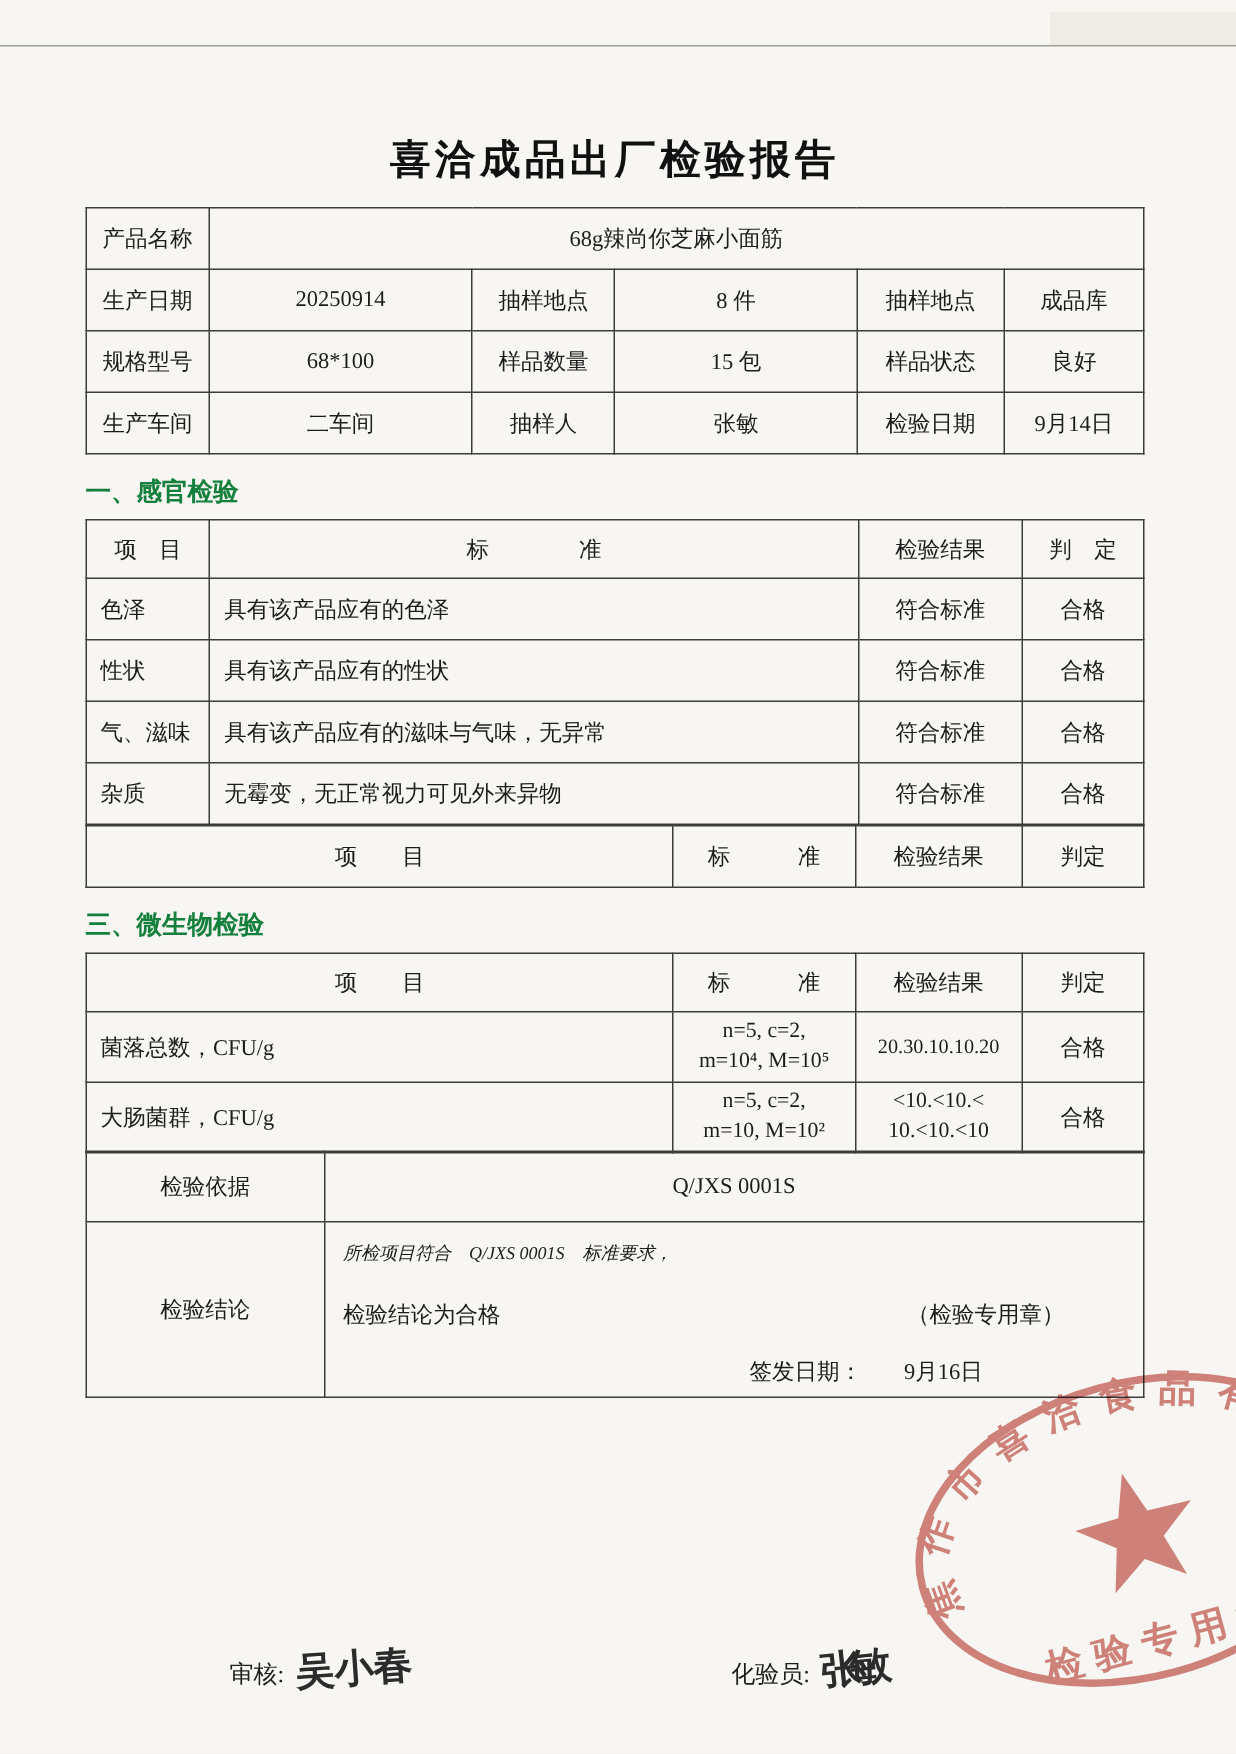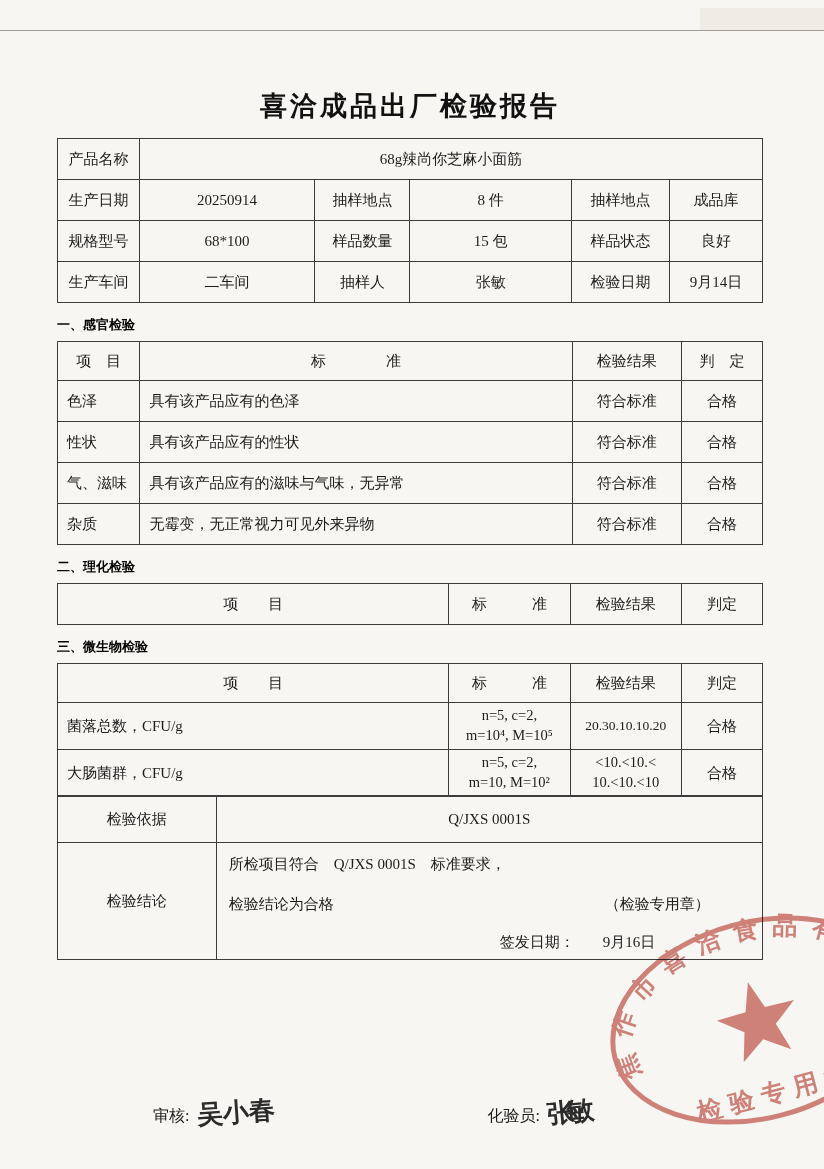--- a/index.html
+++ b/index.html
@@ -12,33 +12,33 @@
          font-weight:bold;font-size:27px;letter-spacing:3px;color:#111;}
   .report-no{display:flex;justify-content:flex-end;align-items:baseline;gap:40px;
              margin-top:26px;padding-right:58px;font-family:"Liberation Sans",sans-serif;
              font-size:16px;font-weight:600;color:#222;}
   table{border-collapse:collapse;width:706px;table-layout:fixed;padding-left:39px;}
   td{border:1.6px solid #3c3c3c;font-size:15px;text-align:center;vertical-align:middle;
      padding:2px 4px;overflow:hidden;}
   .left{text-align:left;padding-left:9px;}
   .info-table{margin-top:14px;}
   .info-table td{height:36px;}
-  .sec-head{margin:13px 0 7px 0;font-size:13px;font-weight:bold;color:#000000;}
+  .sec-head{margin:13px 0 7px 0;font-size:17px;font-weight:bold;color:#15803d;}
   .sensory td{height:36px;}
   .sensory tr.head td{height:34px;}
   .physico td{height:36px;}
   .micro td{height:42px;}
   .micro tr.head td{height:34px;}
   .twoline{line-height:1.35;font-size:14.5px;}
   .result-tight{font-size:13.5px;letter-spacing:0;padding:2px 1px;}
   .bottom-table{margin-top:-1.6px;}
   .basis-row td{height:42px;}
   .concl-row td{height:112px;}
   .concl-cell{position:relative;text-align:left;padding:0;}
-  .concl-line1{position:absolute;top:12px;left:12px;font-size:15px;}
+  .concl-line1{position:absolute;top:12px;left:12px;font-size:12px;font-style:italic;}
   .concl-line2{position:absolute;top:52px;left:12px;font-size:15px;}
   .seal-note{position:absolute;top:52px;left:388px;font-size:15px;}
   .issue-line{position:absolute;top:90px;left:255px;font-size:15px;}
   .issue-line span{margin-left:28px;}
   .footer{position:absolute;left:57px;top:1100px;width:706px;display:flex;
           align-items:flex-start;font-size:16px;}
   .footer .grp1{margin-left:96px;}
   .footer .grp2{margin-left:212px;}
   .sig{display:inline-block;font-weight:bold;font-size:26px;color:#2b2b2b;
        transform:rotate(-4deg);margin-left:4px;line-height:1;}
@@ -133,21 +133,20 @@
       </tr>
       <tr>
         <td class="left">杂质</td>
         <td class="left">无霉变，无正常视力可见外来异物</td>
         <td>符合标准</td>
         <td>合格</td>
       </tr>
     </tbody>
       </table>
 
-    <div class="sec-head">二、理化检验</div>
     <table class="physico">
       <colgroup>
         <col style="width:55.5%">
           <col style="width:17.2%">
           <col style="width:15.8%">
           <col style="width:11.5%">
       </colgroup>
       <tbody>
           <tr class="head">
         <td>项　　目</td>

